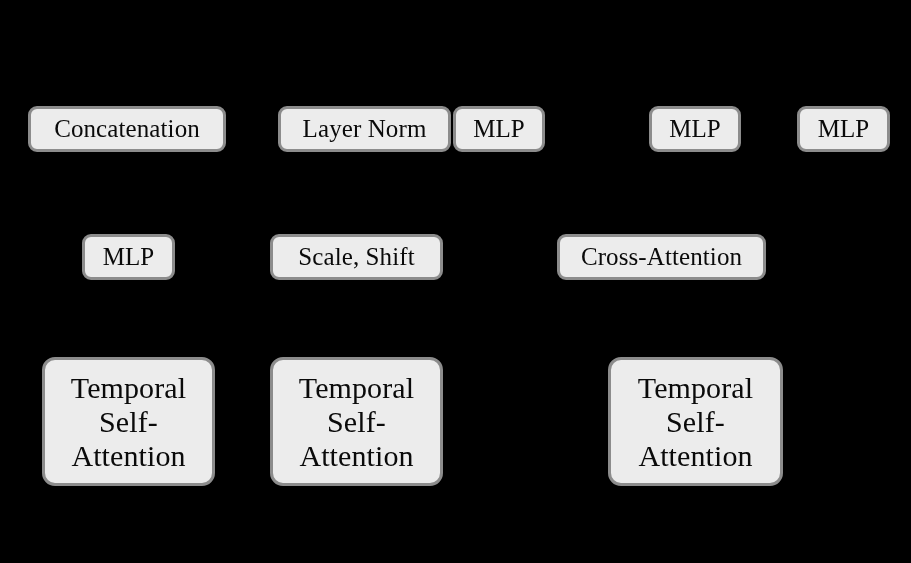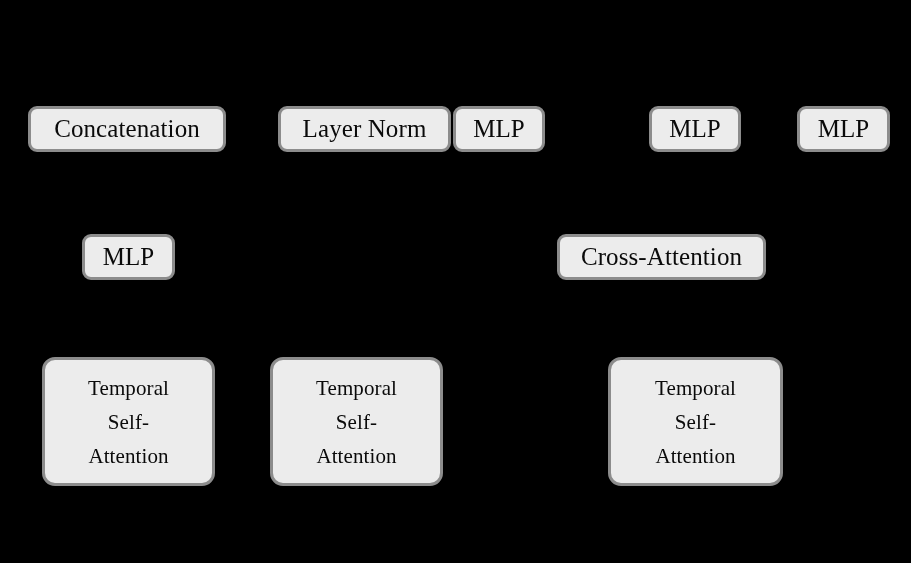--- a/index.html
+++ b/index.html
@@ -27,21 +27,21 @@
     justify-content: center;
     text-align: center;
     font-size: 25px;
     line-height: 34px;
     letter-spacing: 0.1px;
     white-space: pre-line;
     box-shadow: 2px 3px 3px rgba(0,0,0,0.55);
   }
   .node.tall {
     border-radius: 13px;
-    font-size: 21px;
+    font-size: 30px;
     line-height: 34px;
   }
   .node .label {
     display: block;
     padding: 0 4px;
   }
 </style>
 </head>
 <body>
 
@@ -64,20 +64,23 @@
   </div>
 
   <div class="node" style="left:797px; top:106px; width:93px; height:46px;">
     <span class="label">MLP</span>
   </div>
 
   <div class="node" style="left:82px; top:234px; width:93px; height:46px;">
     <span class="label">MLP</span>
   </div>
 
+  <div class="node" style="left:270px; top:234px; width:173px; height:46px;">
+    <span class="label">Scale, Shift</span>
+  </div>
 
   <div class="node" style="left:557px; top:234px; width:209px; height:46px;">
     <span class="label">Cross-Attention</span>
   </div>
 
   <div class="node tall" style="left:42px; top:357px; width:173px; height:129px;">
     <span class="label">Temporal
 Self-
 Attention</span>
   </div>

